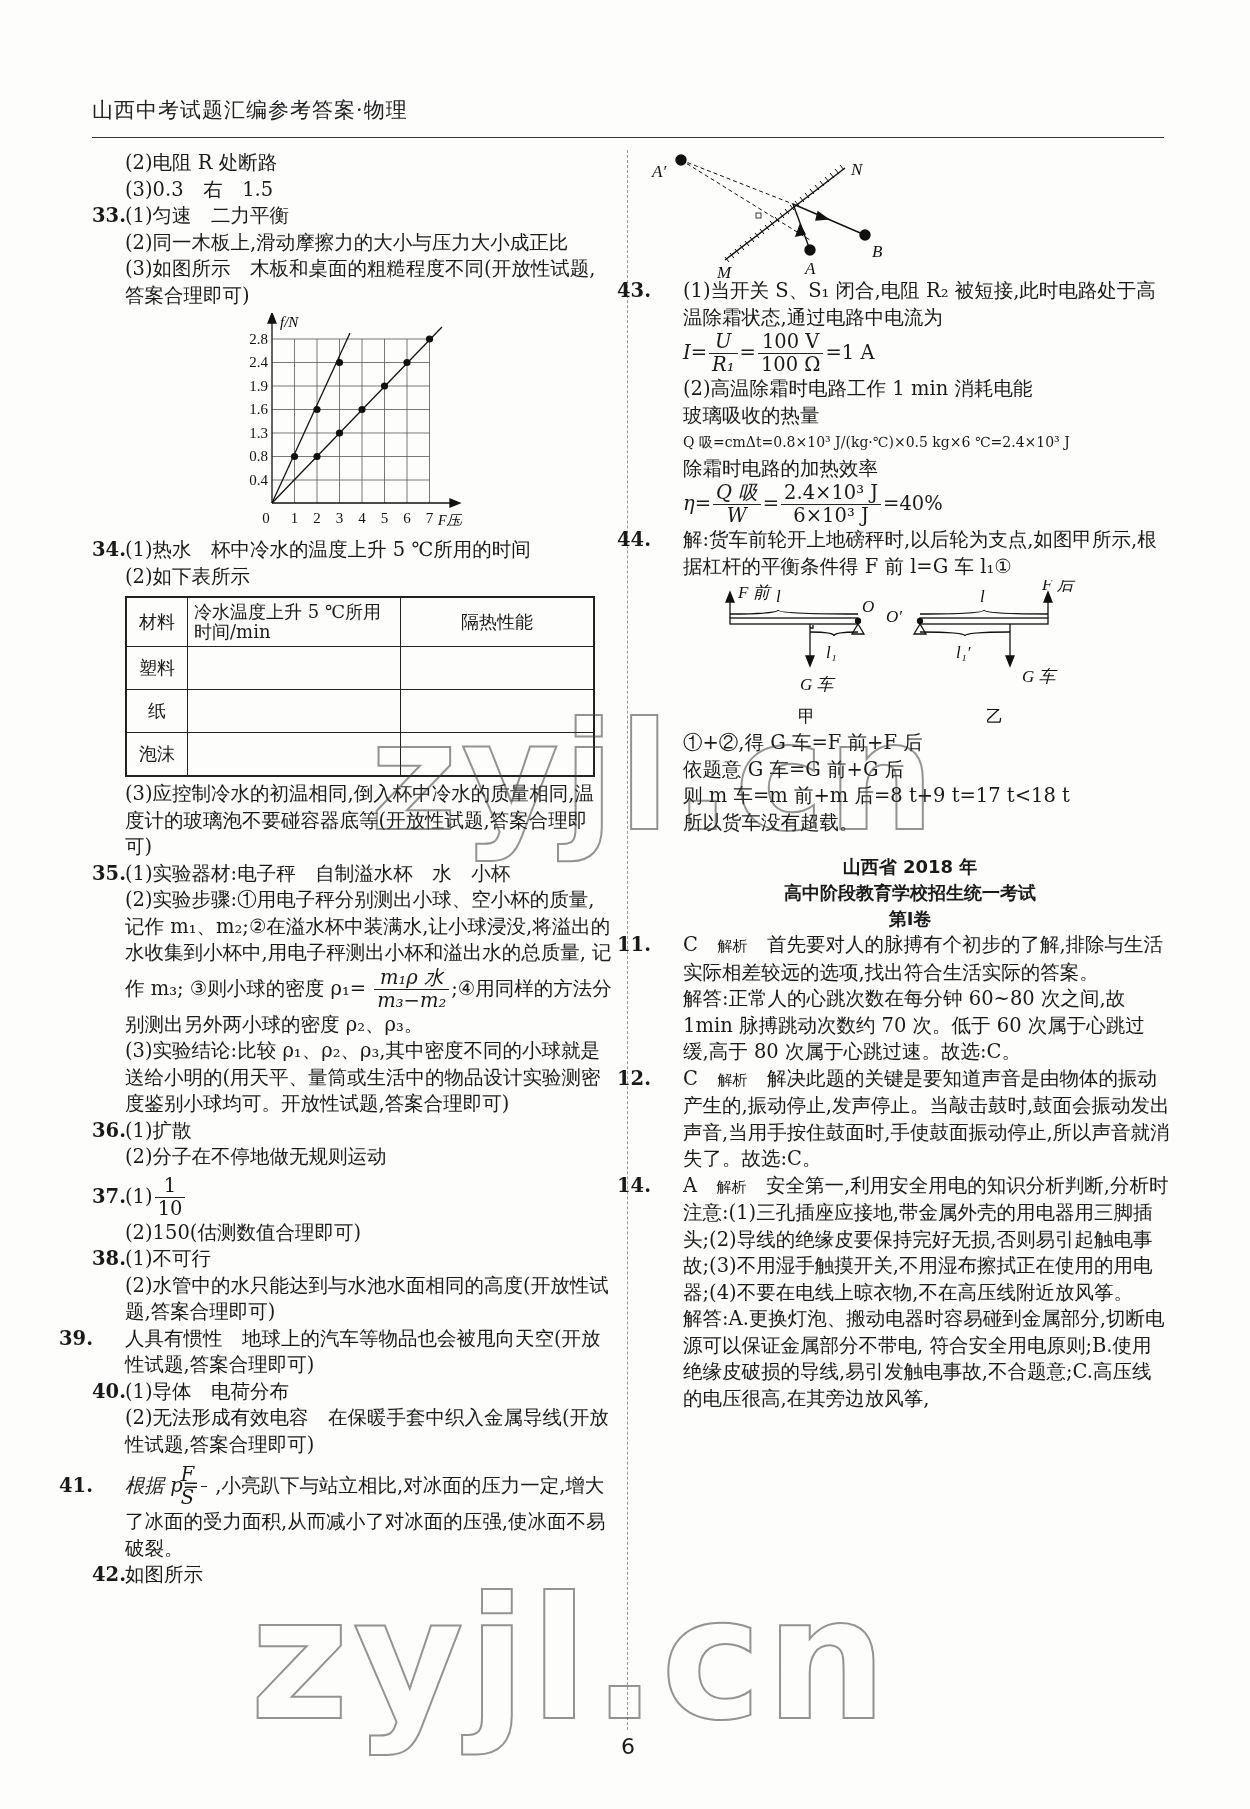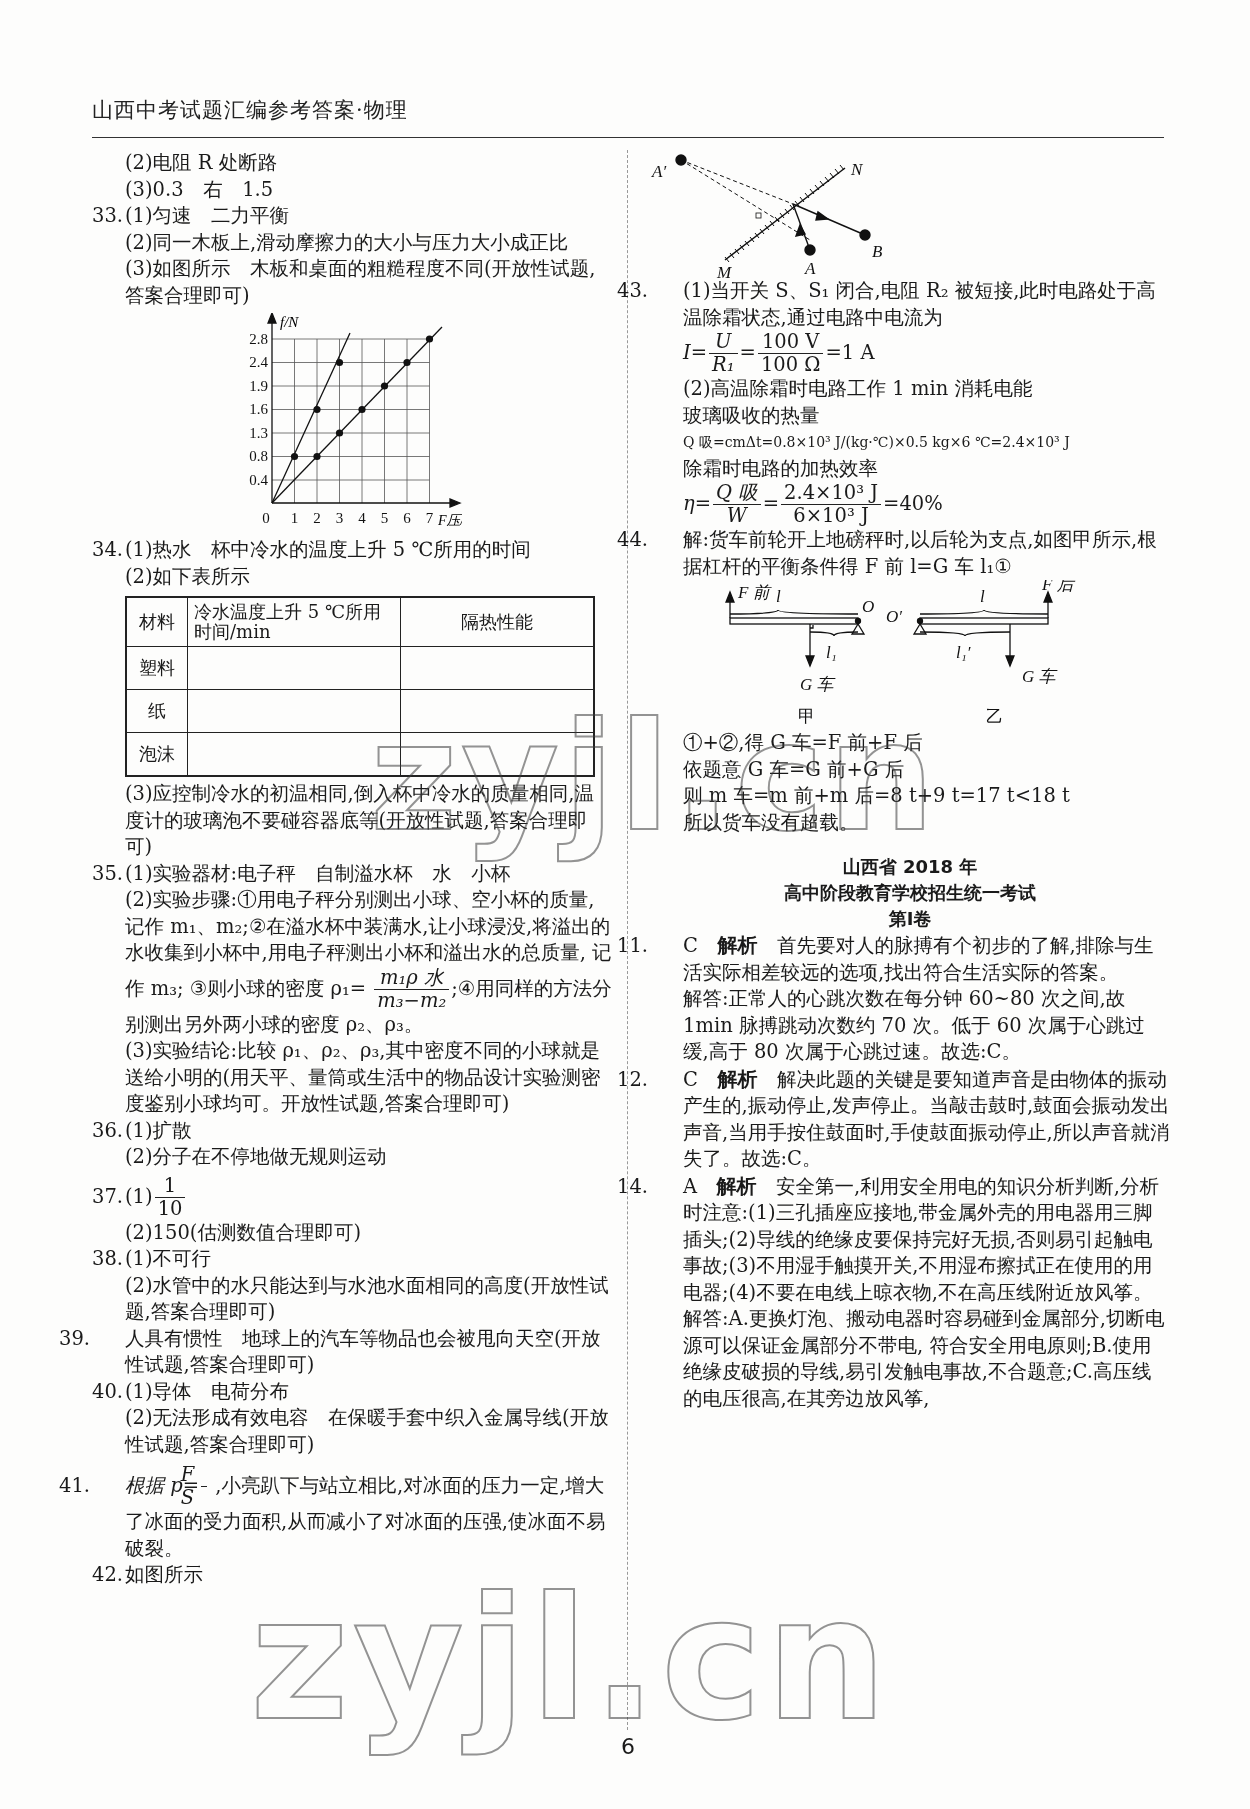--- a/index.html
+++ b/index.html
@@ -13,24 +13,24 @@
   .header-rule { position:absolute; left:92px; top:137px; width:1072px; height:1px; background:#333; }
   .col-divider {
     position:absolute; left:627px; top:150px; height:1580px; width:0;
     border-left:1px dashed #999;
   }
   .col { position:absolute; font-size:19.5px; line-height:26.5px; }
   .col-left { left:92px; top:150px; width:520px; }
   .col-right { left:650px; top:150px; width:520px; }
   .line { white-space:nowrap; }
   .ind { padding-left:33px; }
-  .num { display:inline-block; width:33px; }
+  .num { display:inline-block; width:33px;font-weight:bold; }
   .wrap { white-space:normal; padding-left:33px; }
   .wrap-num { white-space:normal; padding-left:33px; text-indent:-33px; }
-  .bold { font-weight:bold; font-family:"DejaVu Sans","Liberation Sans",sans-serif; font-size:20px; }
+  .bold { font-weight:normal; font-family:"DejaVu Sans","Liberation Sans",sans-serif; font-size:15px; }
   .i { font-style:italic; }
   .frac { display:inline-block; vertical-align:middle; text-align:center; margin:0 2px; }
   .frac span { display:block; line-height:22px; padding:0 3px; }
   .frac .top { border-bottom:1px solid #222; }
   .chart-box { position:relative; margin:4px 0 4px 140px; width:230px; height:220px; }
   table.mat { border-collapse:collapse; margin:6px 0 4px 33px; width:470px; font-size:18px; }
   table.mat td { border:1px solid #222; padding:4px 6px; height:34px; vertical-align:middle;margin-left:20px; }
   table.mat { border:2px solid #222; }
   table.mat td.c { text-align:center; }
   .sec-title {

